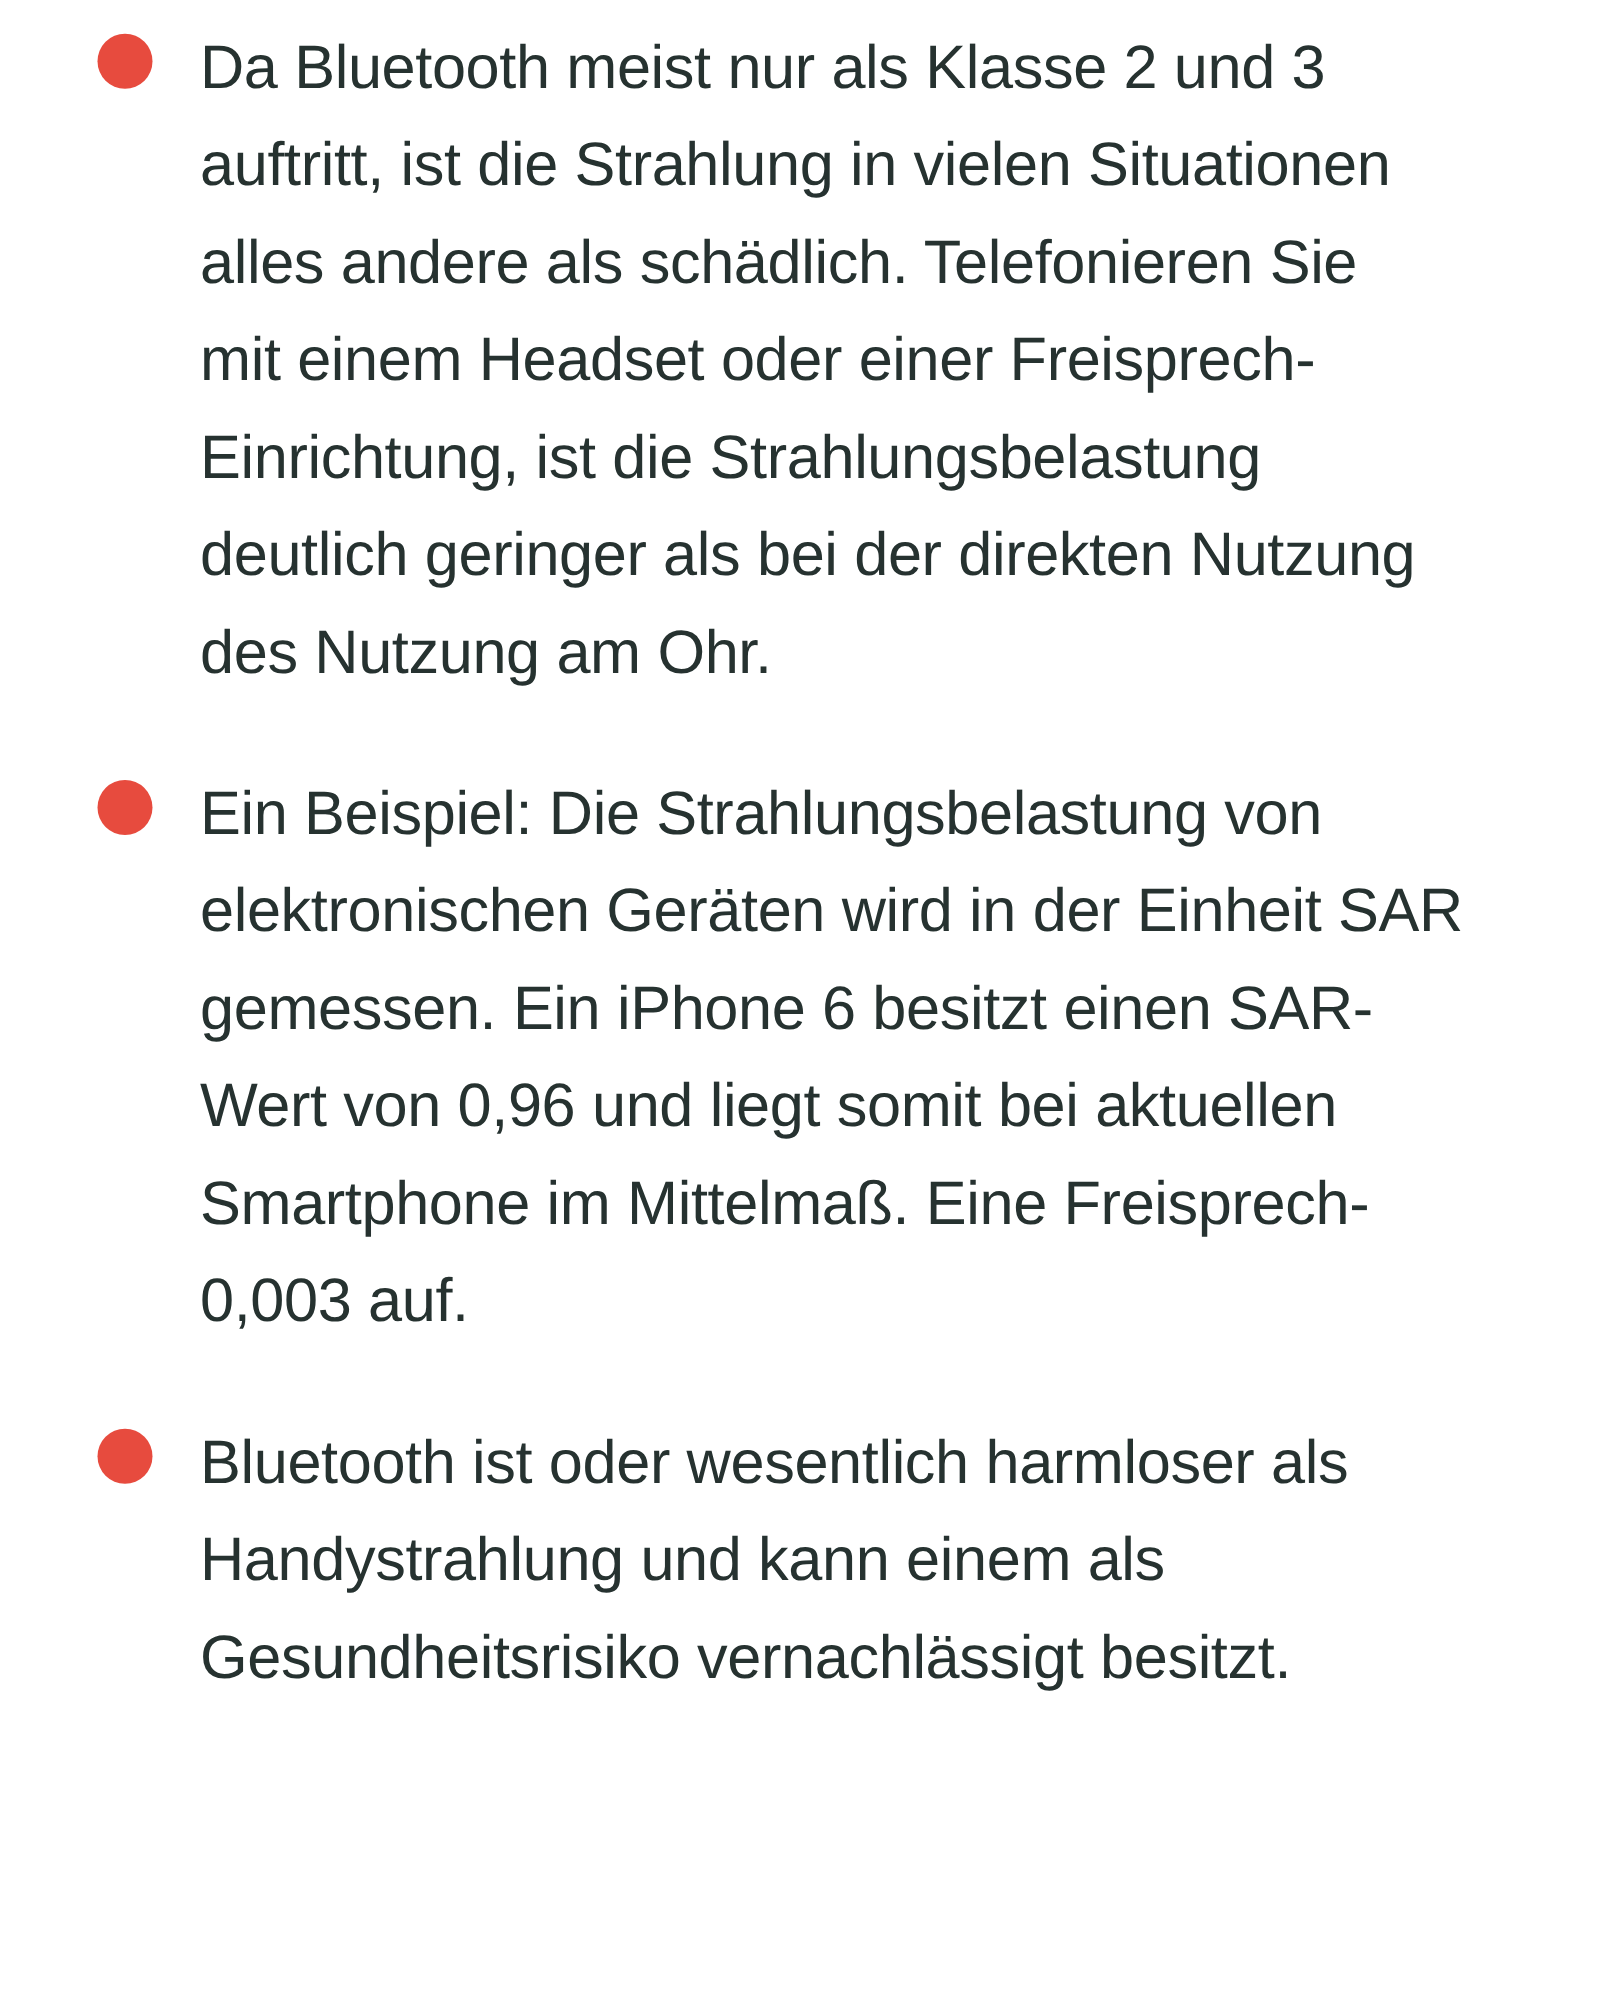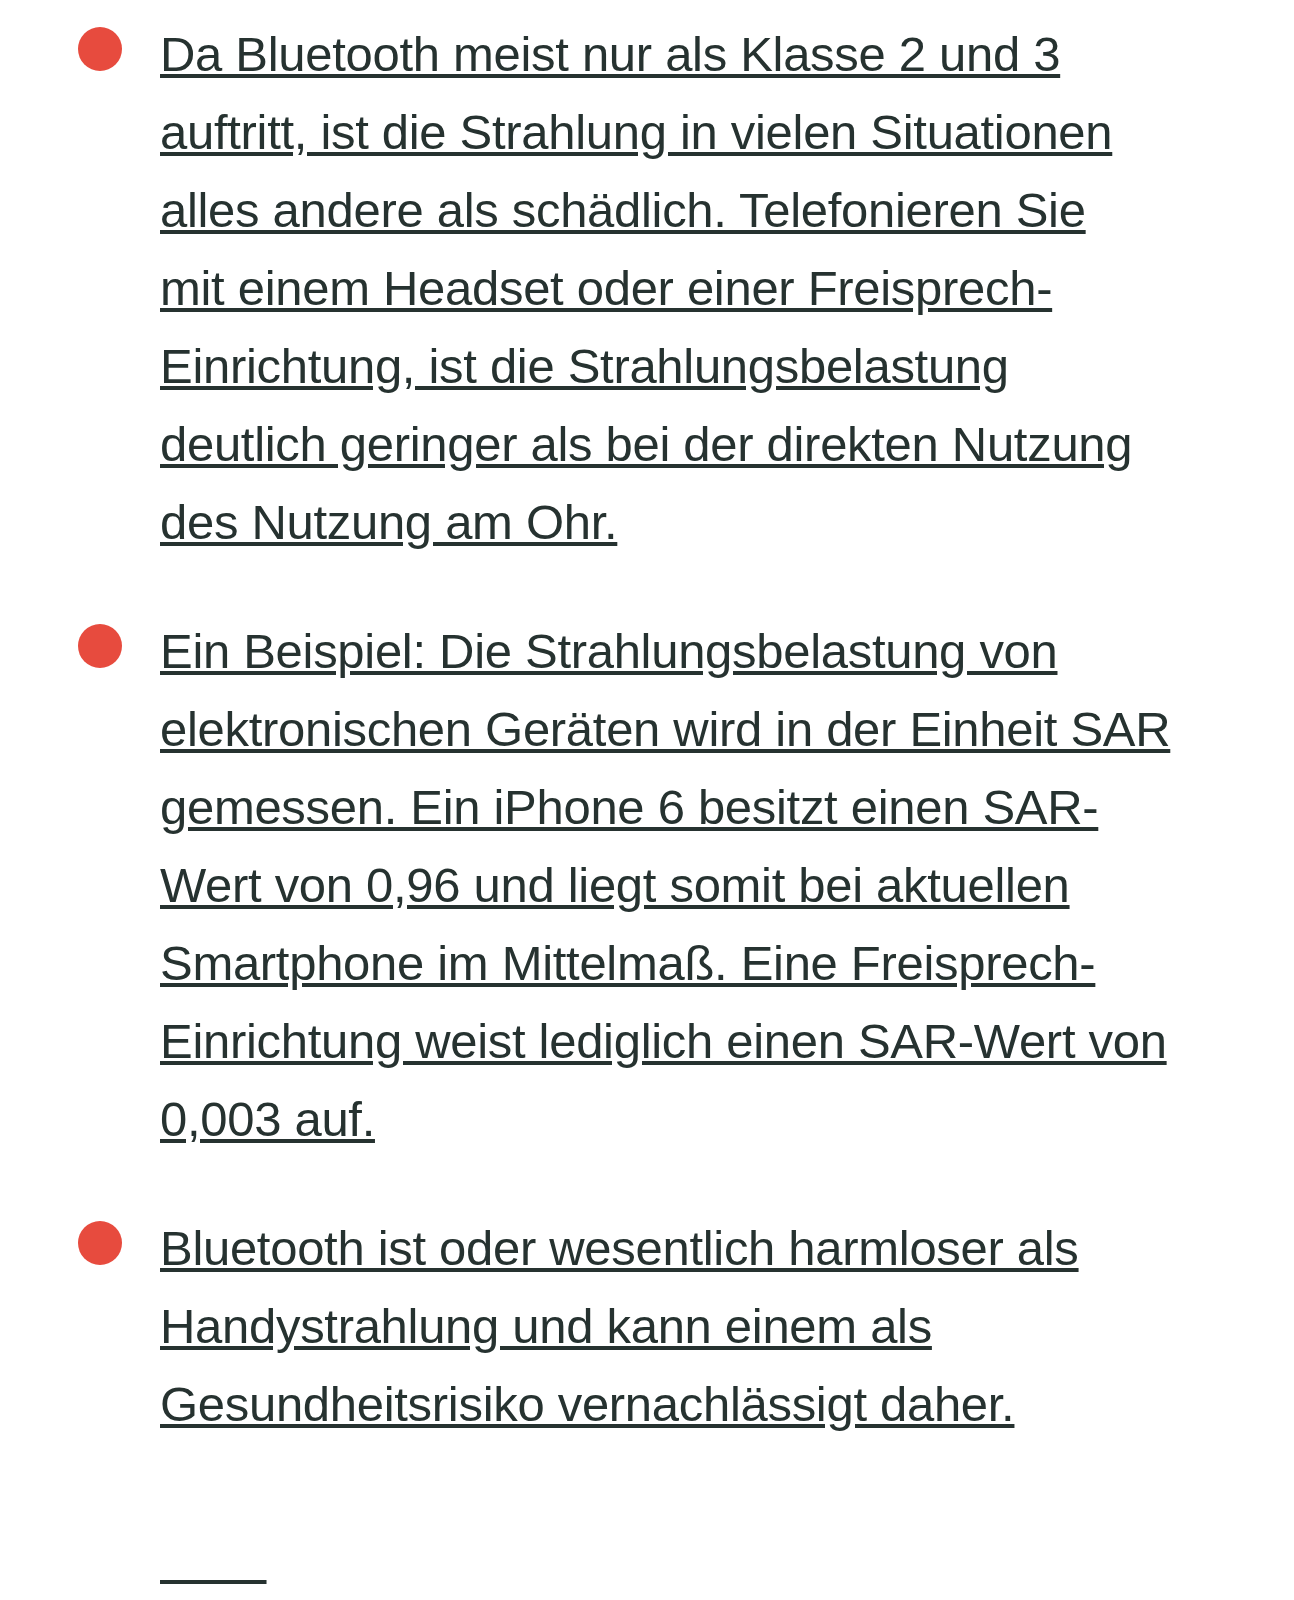--- a/index.html
+++ b/index.html
@@ -15,21 +15,20 @@
     color: #263230;
   }
   .content {
     padding: 15px 30px 0 78px;
     box-sizing: border-box;
   }
   .bullet-item {
     display: flex;
     align-items: flex-start;
     margin-bottom: 51px;
-    text-decoration: underline;
   }
   .bullet-item:last-child {
     margin-bottom: 0;
   }
   .bullet-marker {
     flex: 0 0 44px;
     width: 44px;
     height: 44px;
     border-radius: 50%;
     background: #e74b3e;
@@ -64,30 +63,29 @@
   </div>
 
   <div class="bullet-item">
     <div class="bullet-marker"></div>
     <div class="bullet-text">
       <div class="text-line">Ein Beispiel: Die Strahlungsbelastung von</div>
       <div class="text-line">elektronischen Geräten wird in der Einheit SAR</div>
       <div class="text-line">gemessen. Ein iPhone 6 besitzt einen SAR-</div>
       <div class="text-line">Wert von 0,96 und liegt somit bei aktuellen</div>
       <div class="text-line">Smartphone im Mittelmaß. Eine Freisprech-</div>
-      <div class="text-line">Einrichtung weist lediglich einen SAR-Wert von</div>
       <div class="text-line">0,003 auf.</div>
     </div>
   </div>
 
   <div class="bullet-item">
     <div class="bullet-marker"></div>
     <div class="bullet-text">
       <div class="text-line">Bluetooth ist oder wesentlich harmloser als</div>
       <div class="text-line">Handystrahlung und kann einem als</div>
-      <div class="text-line">Gesundheitsrisiko vernachlässigt daher.</div>
+      <div class="text-line">Gesundheitsrisiko vernachlässigt besitzt.</div>
       <div class="text-line">
         
       </div>
     </div>
   </div>
 
 </div>
 
 </body></html>

